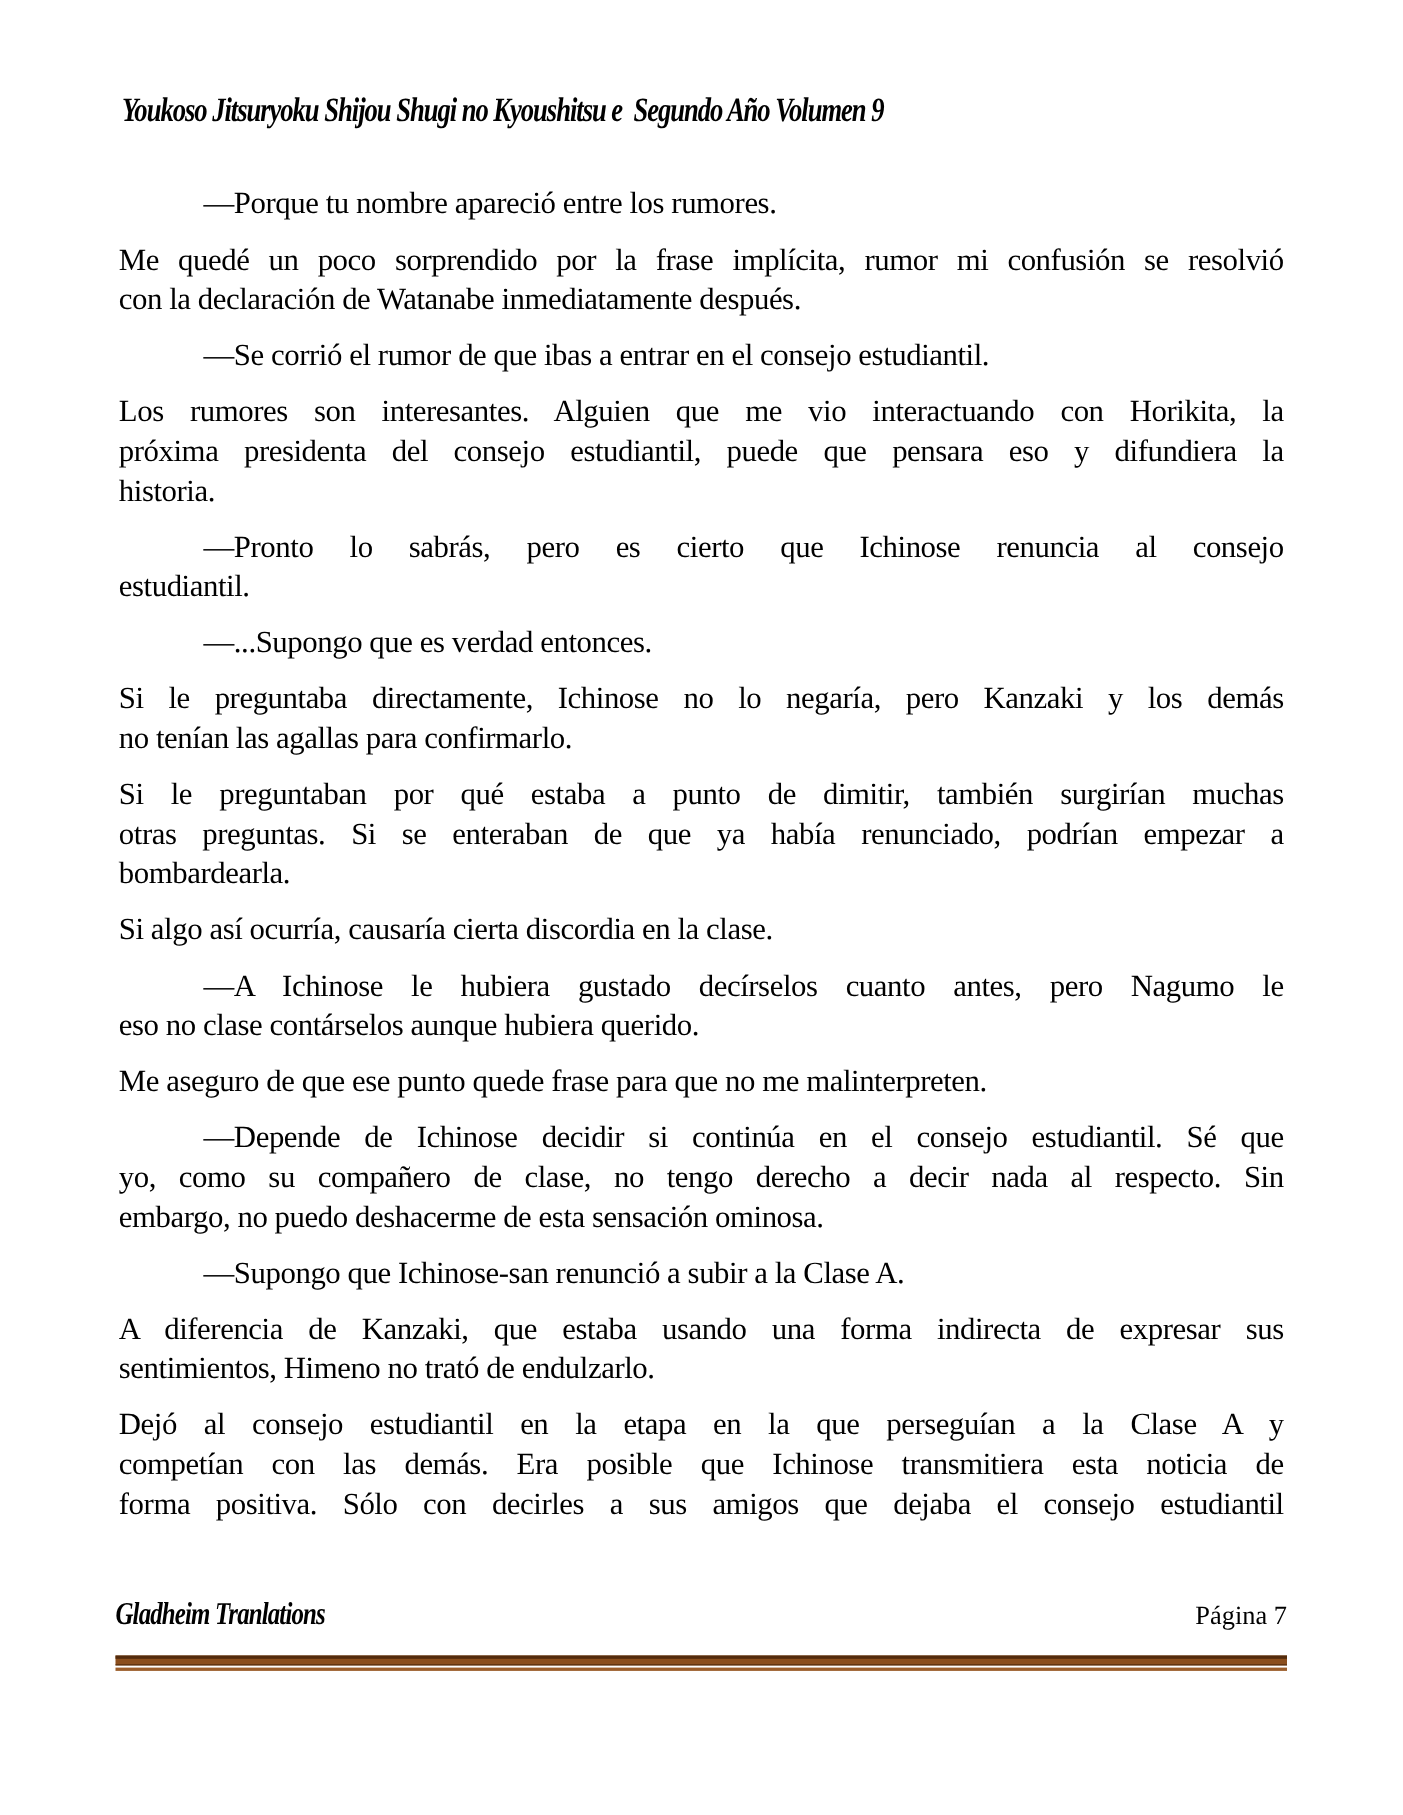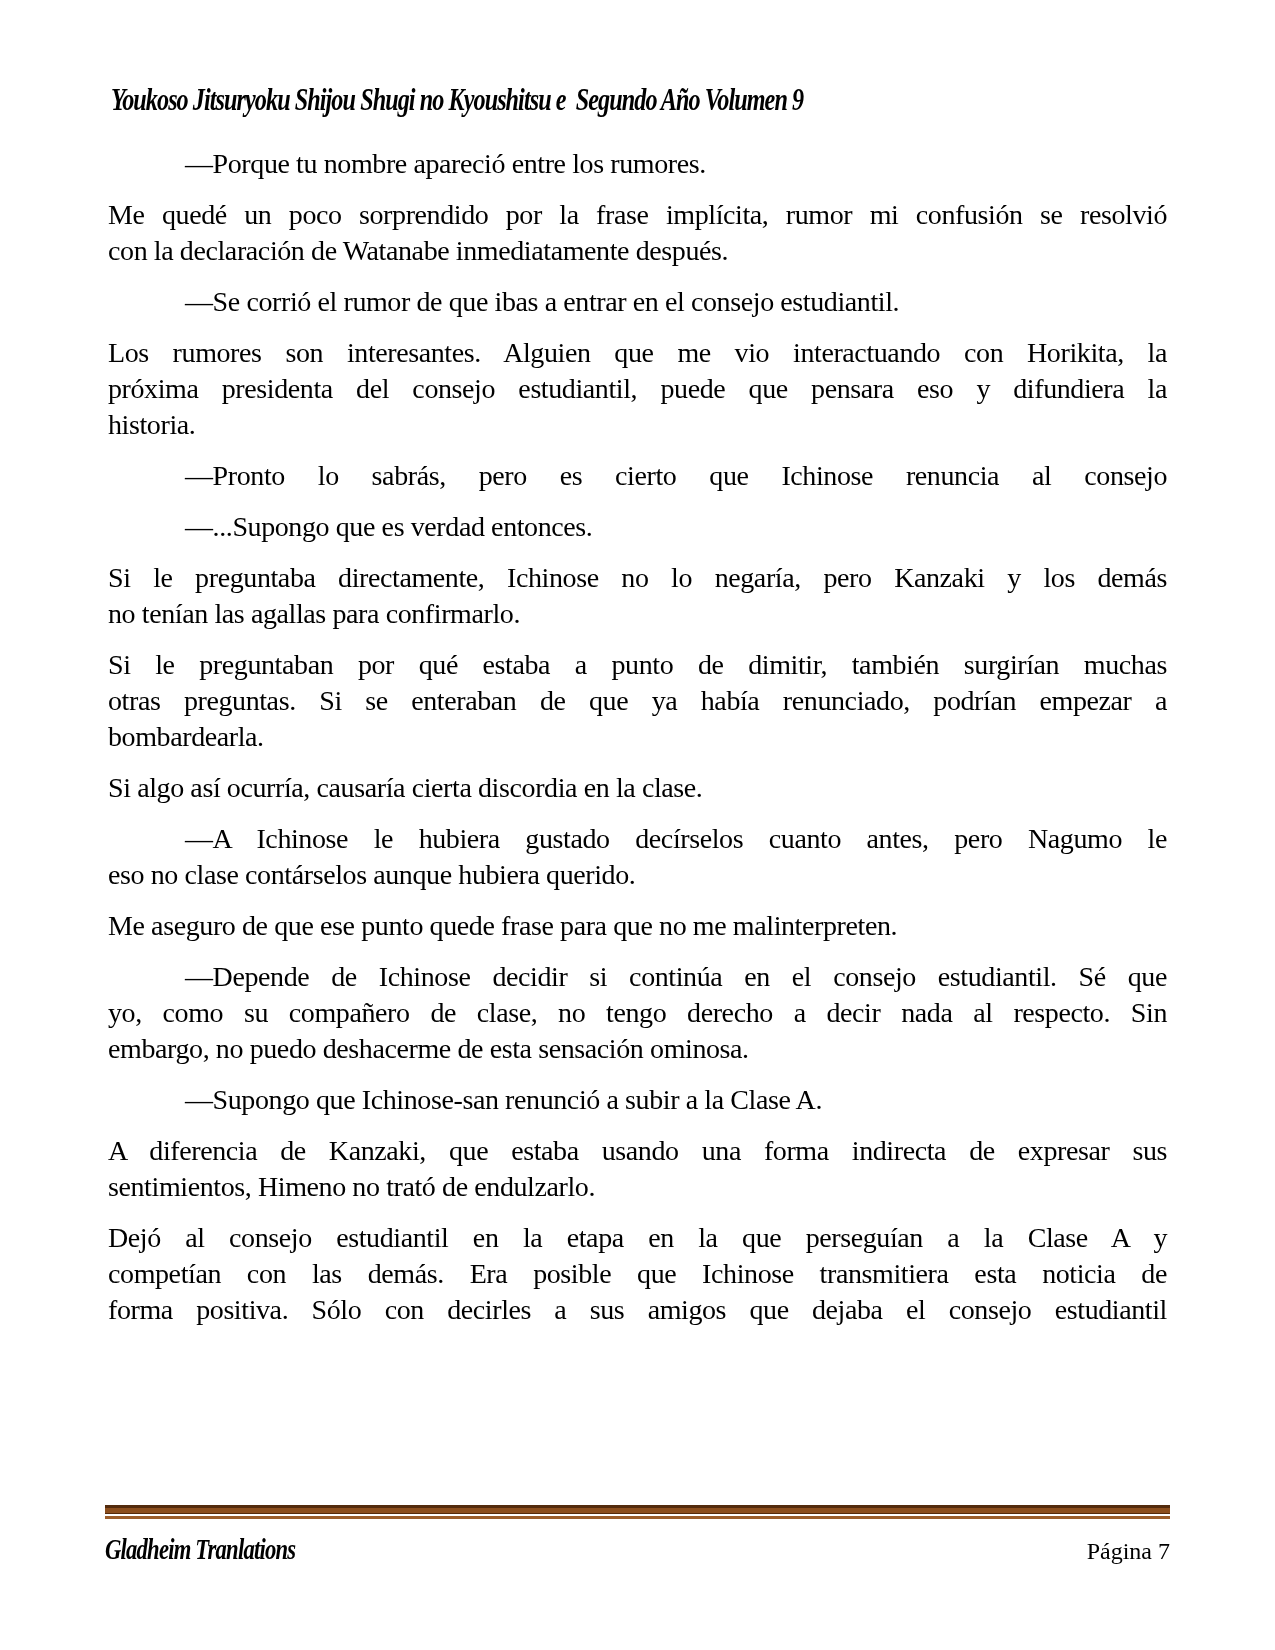--- a/index.html
+++ b/index.html
@@ -28,21 +28,21 @@
     letter-spacing: -1.2px;
     transform: scaleX(0.78);
     transform-origin: left top;
     white-space: pre;
   }
 
   
   .doc-body {
     position: absolute;
     left: 108px;
-    top: 146px;
+    top: 168px;
     width: 1059px;
     font-size: 28px;
     letter-spacing: -0.4px;
   }
   .paragraph { margin: 0 0 15px 0; }
   .line {
     line-height: 36px;
     text-align: justify;
     text-align-last: justify;
     text-justify: inter-word;
@@ -62,21 +62,21 @@
     border-top: 3px solid #532b0d;
     border-bottom: 1px solid #532b0d;
   }
   .rule-thin {
     height: 3px;
     margin-top: 2px;
   }
   .footer-row {
     position: absolute;
     left: 105px;
-    top: 1522px;
+    top: 1440px;
     width: 1065px;
     display: flex;
     justify-content: space-between;
     align-items: baseline;
     text-align: right;
   }
   .brand {
     display: inline-block;
     font-weight: bold;
     font-style: italic;
@@ -112,20 +112,21 @@
       <div class="paragraph">
         <div class="line firstline-indent lastline">—Se corrió el rumor de que ibas a entrar en el consejo estudiantil.</div>
       </div>
       <div class="paragraph">
         <div class="line">Los rumores son interesantes. Alguien que me vio interactuando con Horikita, la</div>
         <div class="line">próxima presidenta del consejo estudiantil, puede que pensara eso y difundiera la</div>
         <div class="line lastline">historia.</div>
       </div>
       <div class="paragraph">
         <div class="line firstline-indent">—Pronto lo sabrás, pero es cierto que Ichinose renuncia al consejo</div>
+        <div class="line lastline">estudiantil.</div>
       </div>
       <div class="paragraph">
         <div class="line firstline-indent lastline">—...Supongo que es verdad entonces.</div>
       </div>
       <div class="paragraph">
         <div class="line">Si le preguntaba directamente, Ichinose no lo negaría, pero Kanzaki y los demás</div>
         <div class="line lastline">no tenían las agallas para confirmarlo.</div>
       </div>
       <div class="paragraph">
         <div class="line">Si le preguntaban por qué estaba a punto de dimitir, también surgirían muchas</div>

